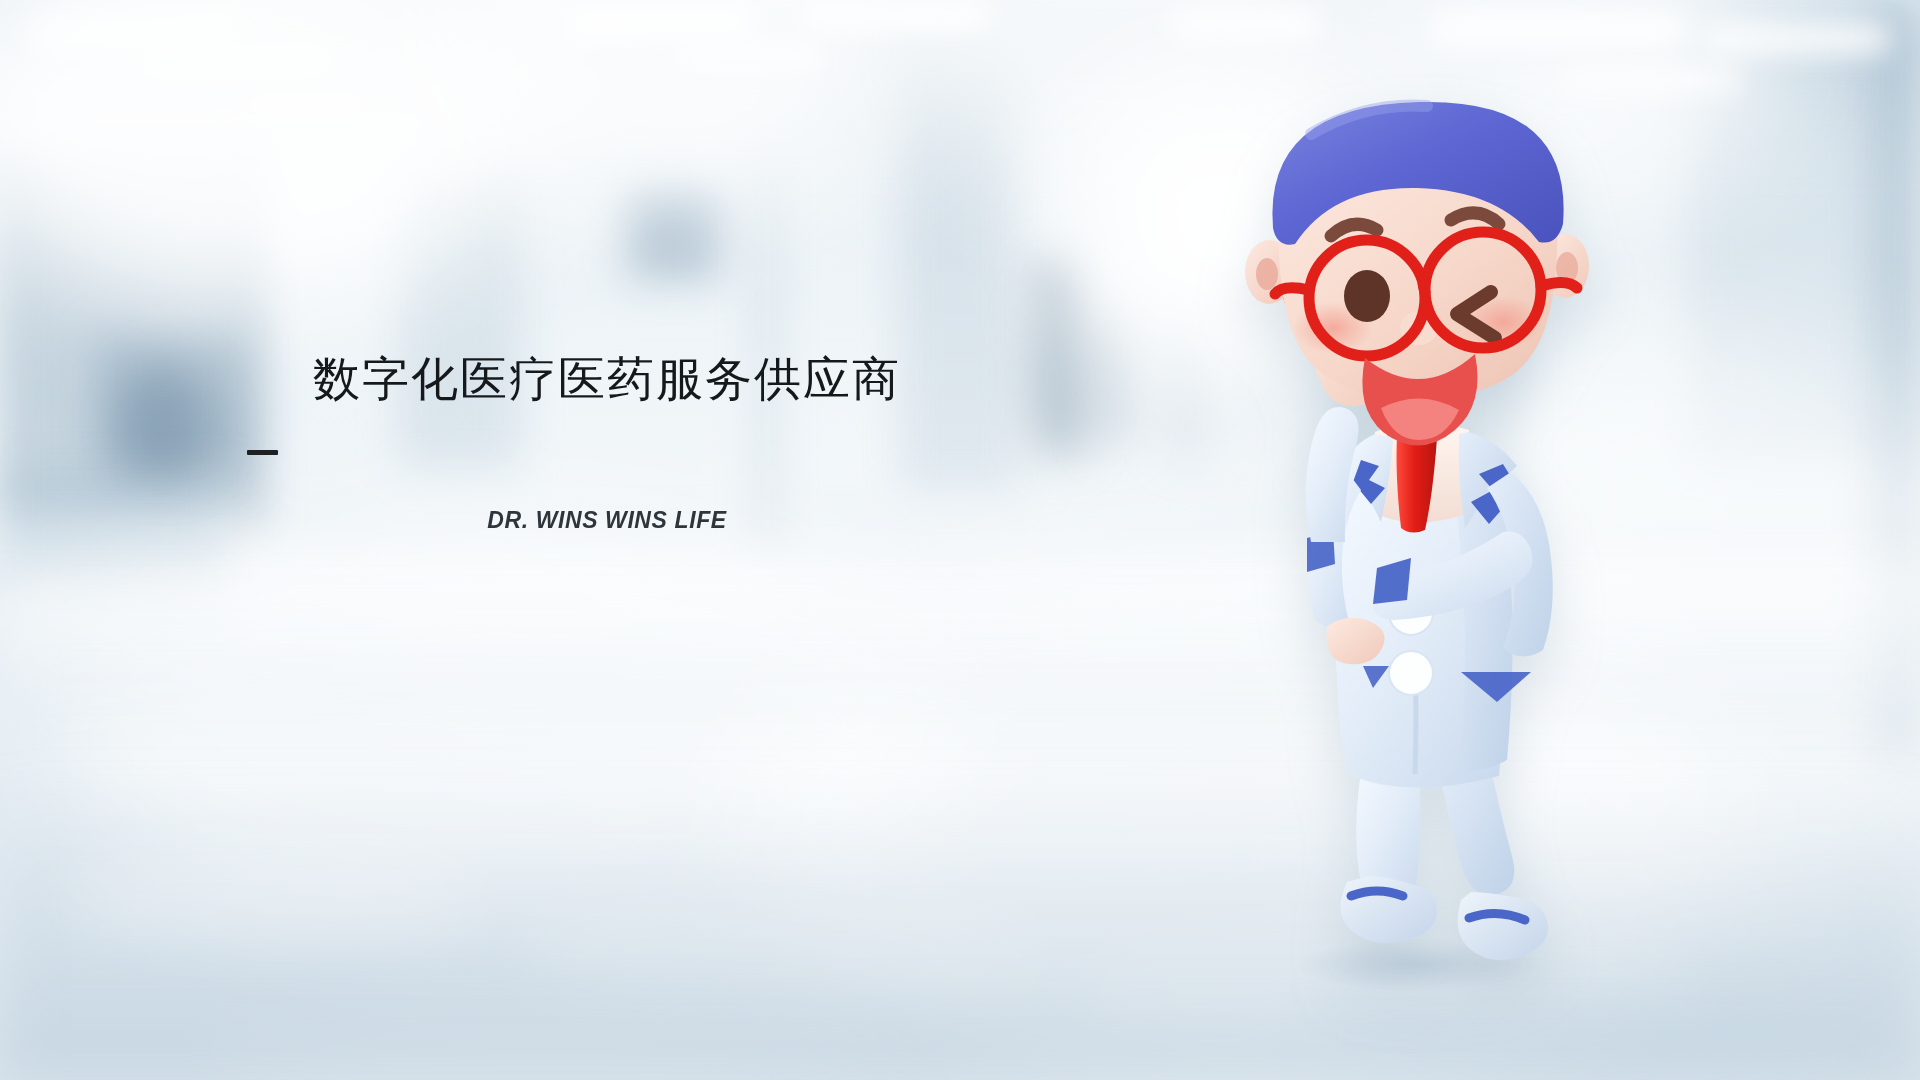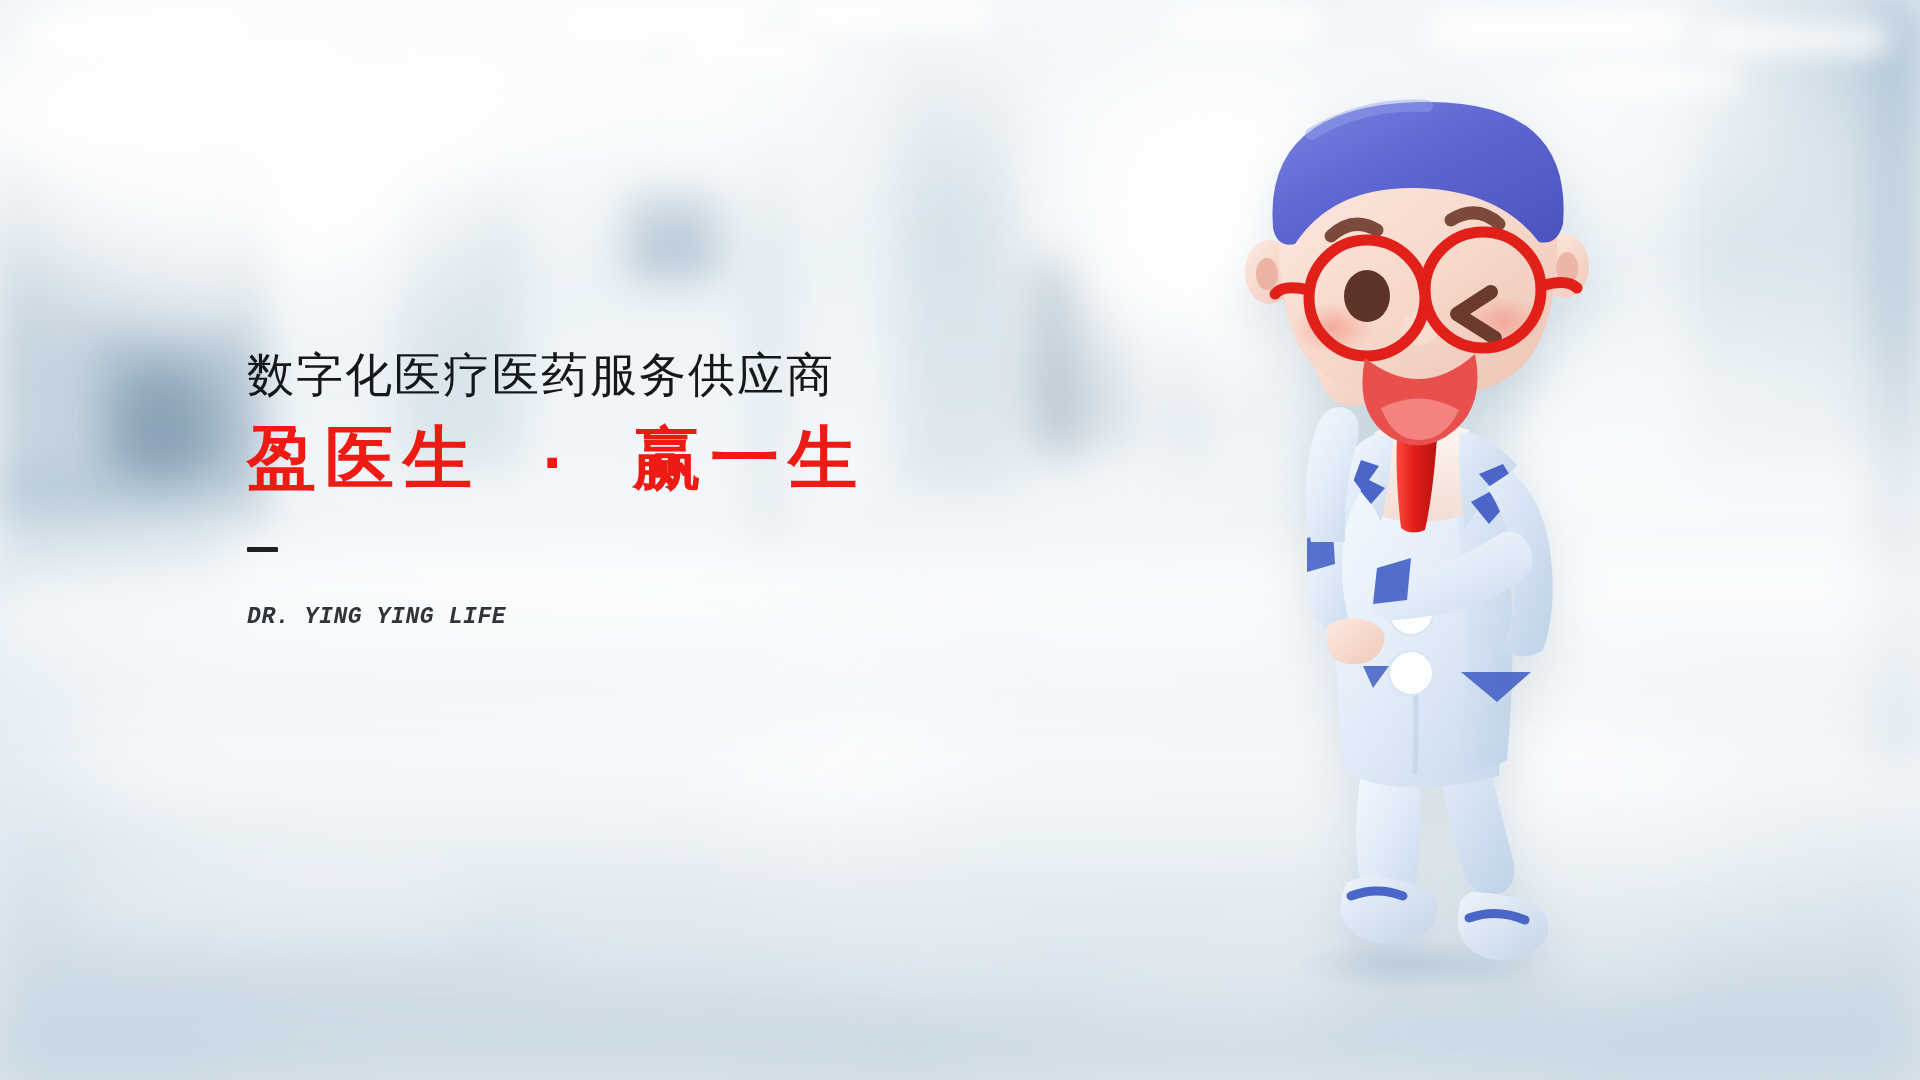--- a/index.html
+++ b/index.html
@@ -1,22 +1,23 @@
 <!DOCTYPE html>
 <html><head>
 <meta charset="utf-8">
 <style>
   html,body{margin:0;padding:0;background:#0b0b0b;}
   *{box-sizing:border-box;}
   .stage{
     position:relative;
     width:1920px;height:1080px;
     overflow:hidden;
-    font-family:Liberation Mono, monospace;
+    font-family:Liberation Sans, sans-serif;
     background:#e5e5e5;
+    text-align:center;
   }
 
   
   .bg{position:absolute;inset:0;overflow:hidden;}
   .bg-base{
     position:absolute;inset:-8%;
     background:
       linear-gradient(180deg,#dfeaf2 0%,#e8f0f5 18%,#eef4f8 44%,#e6eef4 66%,#dde7ef 86%,#d6e2ea 100%);
   }
   
@@ -166,26 +167,25 @@
     <div class="refl r4"></div>
     <div class="refl r5"></div>
     <div class="band band-bottom"></div>
 
     <div class="bg-veil"></div>
   </div>
 
   <div class="copy">
     <div class="headline-cn">数字化医疗医药服务供应商</div>
 
-    <div class="slogan">盈医生 · 赢一生</div>
 
     <div class="rule"></div>
 
     <div class="en">
-      <div class="en-line">DR. YING YING LIFE</div>
+      <div class="en-line">DR. WINS WINS LIFE</div>
     </div>
   </div>
 
   <div class="mascot">
     <svg viewBox="0 0 430 960" xmlns="http://www.w3.org/2000/svg">
       <defs>
         <linearGradient id="gCap" x1="0" y1="0" x2="1" y2="1">
           <stop offset="0" stop-color="#7a83e0"></stop>
           <stop offset=".45" stop-color="#5d66d2"></stop>
           <stop offset="1" stop-color="#4a52bd"></stop>

